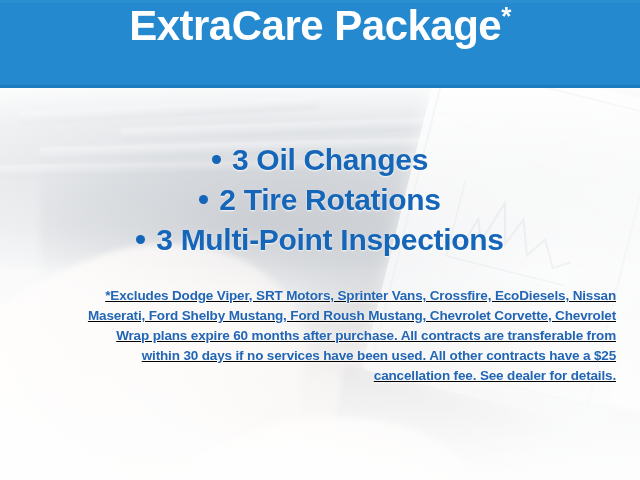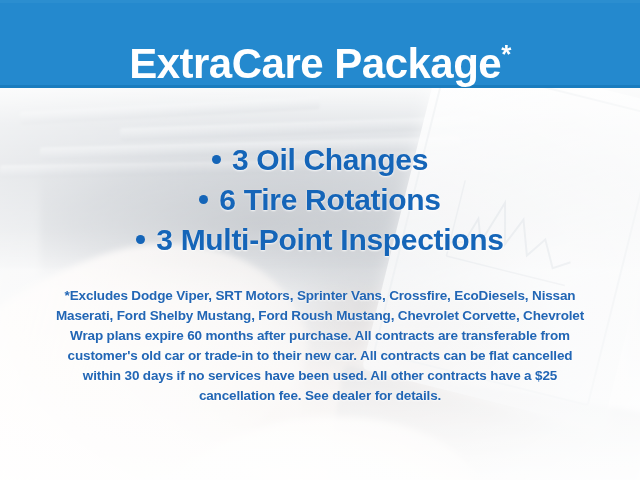--- a/index.html
+++ b/index.html
@@ -137,21 +137,21 @@
   }
 
   
   .banner {
     position:absolute;
     left:0; top:0; width:640px; height:88px;
     background:#2489ce;
     border-top:3px solid #2b8ed0;
     border-bottom:3px solid #1a7cbe;
     display:flex;
-    align-items:flex-end;
+    align-items:flex-start;
     justify-content:center;
   }
   .banner-title {
     color:#ffffff;
     font-size:42px;
     font-weight:bold;
     letter-spacing:-.5px;
     line-height:1;
     white-space:nowrap;
   }
@@ -185,22 +185,23 @@
     vertical-align:middle;
     margin-right:11px;
     position:relative;
     top:-3px;
   }
 
   
   .fineprint {
     position:absolute;
     left:24px; top:286px; width:592px;
-    text-align:center;
+    text-align:right;
     z-index:5;
+    text-decoration:underline;
   }
   .fp-line {
     color:#2266b5;
     font-size:13.5px;
     font-weight:bold;
     line-height:20px;
     letter-spacing:-.15px;
     white-space:nowrap;
     text-shadow:0 1px 2px rgba(255,255,255,.8);
   }
@@ -240,29 +241,28 @@
     <div class="banner-title">
       <span>ExtraCare Package</span><span class="star">*</span>
     </div>
   </div>
 
   <div class="benefits">
     <div class="benefit">
       <span class="dot"></span><span>3 Oil Changes</span>
     </div>
     <div class="benefit">
-      <span class="dot"></span><span>6 Tire Rotations</span>
+      <span class="dot"></span><span>2 Tire Rotations</span>
     </div>
     <div class="benefit">
       <span class="dot"></span><span>3 Multi-Point Inspections</span>
     </div>
   </div>
 
   <div class="fineprint">
     <div class="fp-line">*Excludes Dodge Viper, SRT Motors, Sprinter Vans, Crossfire, EcoDiesels, Nissan</div>
     <div class="fp-line">Maserati, Ford Shelby Mustang, Ford Roush Mustang, Chevrolet Corvette, Chevrolet</div>
     <div class="fp-line">Wrap plans expire 60 months after purchase. All contracts are transferable from</div>
-    <div class="fp-line">customer's old car or trade-in to their new car. All contracts can be flat cancelled</div>
     <div class="fp-line">within 30 days if no services have been used. All other contracts have a $25</div>
     <div class="fp-line">cancellation fee. See dealer for details.</div>
   </div>
 
 </div>
 
 </body></html>

